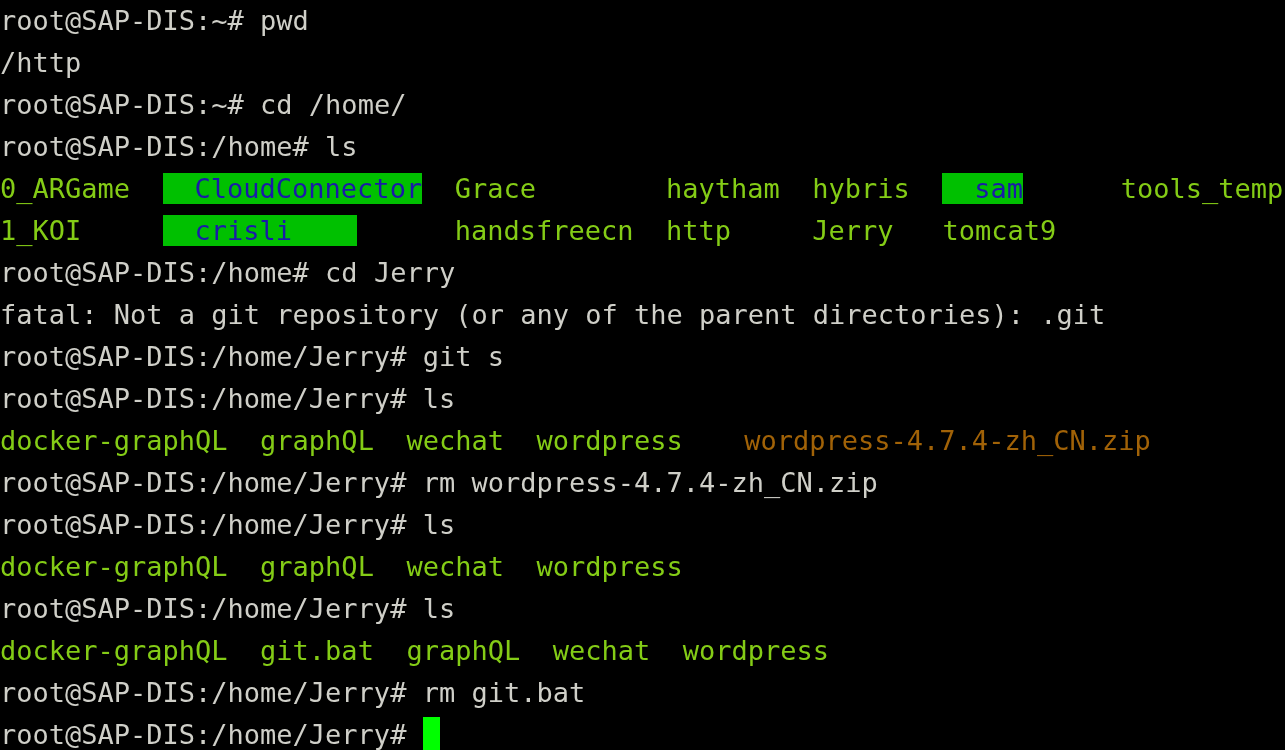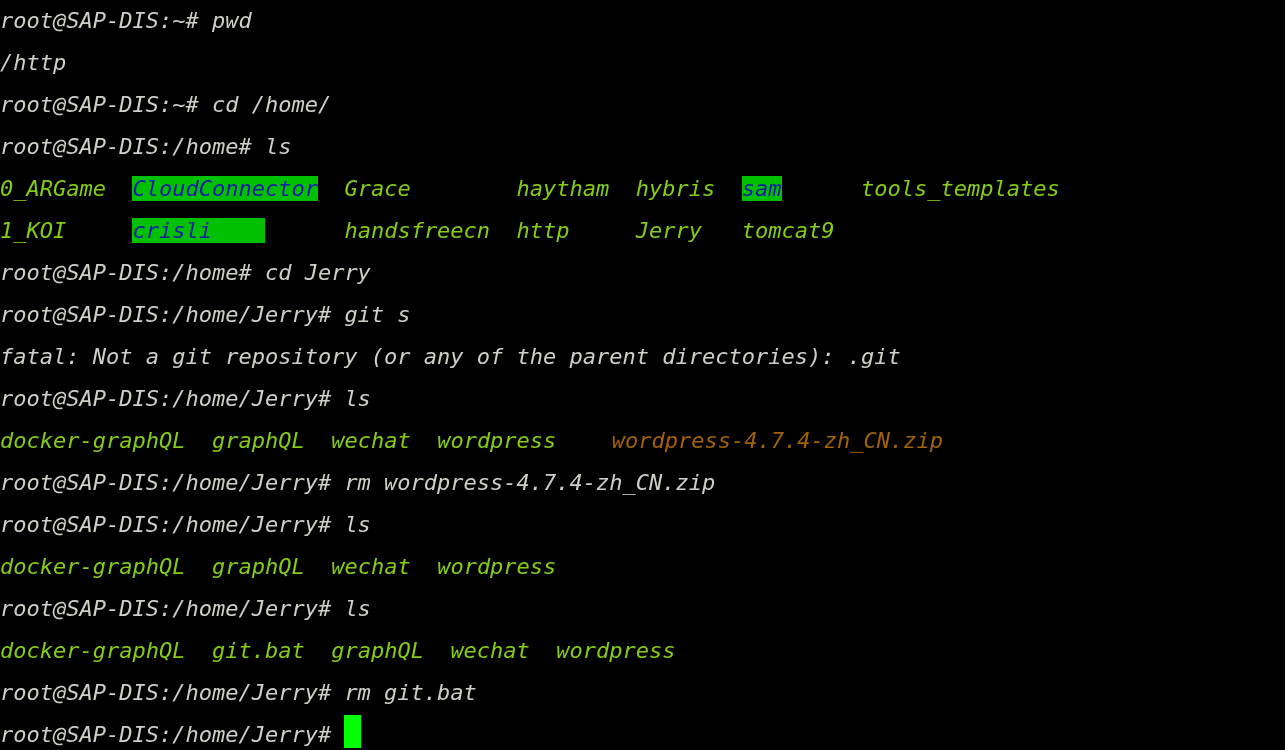--- a/index.html
+++ b/index.html
@@ -21,43 +21,43 @@
     position: relative;
     overflow: hidden;
     box-sizing: border-box;
     padding: 0;
   }
 
   .line {
     height: 42px;
     line-height: 42px;
     white-space: pre;
-    font-size: 22px;
+    font-size: 27px;
     letter-spacing: 0px;
     font-family: "DejaVu Sans Mono", "Liberation Mono", monospace;
     color: #cccccc;
     margin: 0;
     padding: 0;
     overflow: visible;
-    font-style: italic;
   }
 
   
   .line:first-child { height: 42px; }
 
   .tok { white-space: pre; }
 
   .c-default { color: #cfcfc8; }
   .c-dir     { color: #84cc16; }
   .c-archive { color: #a16207; margin-left: 29px; }
   .c-file    { color: #84cc16; }
 
   .c-sticky {
     color: #1a1aa8;
     background: #00c000;
+    padding-left: 32px;
   }
 
   .cursor {
     display: inline-block;
     width: 17px;
     height: 33px;
     background: #00ff00;
     vertical-align: -6px;
   }
 </style>
@@ -65,22 +65,22 @@
 <body>
 
 <div id="terminal">
     <div class="line"><span class="tok c-default">root@SAP-DIS:~# </span><span class="tok c-default">pwd</span></div>
     <div class="line"><span class="tok c-default">/http</span></div>
     <div class="line"><span class="tok c-default">root@SAP-DIS:~# </span><span class="tok c-default">cd /home/</span></div>
     <div class="line"><span class="tok c-default">root@SAP-DIS:/home# </span><span class="tok c-default">ls</span></div>
     <div class="line"><span class="tok c-dir">0_ARGame</span><span class="tok c-default">  </span><span class="tok c-sticky">CloudConnector</span><span class="tok c-default">  </span><span class="tok c-dir">Grace</span><span class="tok c-default">        </span><span class="tok c-dir">haytham</span><span class="tok c-default">  </span><span class="tok c-dir">hybris</span><span class="tok c-default">  </span><span class="tok c-sticky">sam</span><span class="tok c-default">      </span><span class="tok c-dir">tools_templates</span></div>
     <div class="line"><span class="tok c-dir">1_KOI</span><span class="tok c-default">     </span><span class="tok c-sticky">crisli    </span><span class="tok c-default">      </span><span class="tok c-dir">handsfreecn</span><span class="tok c-default">  </span><span class="tok c-dir">http</span><span class="tok c-default">     </span><span class="tok c-dir">Jerry</span><span class="tok c-default">   </span><span class="tok c-dir">tomcat9</span></div>
     <div class="line"><span class="tok c-default">root@SAP-DIS:/home# </span><span class="tok c-default">cd Jerry</span></div>
+    <div class="line"><span class="tok c-default">fatal: Not a git repository (or any of the parent directories): .git</span></div>
     <div class="line"><span class="tok c-default">root@SAP-DIS:/home/Jerry# </span><span class="tok c-default">git s</span></div>
-    <div class="line"><span class="tok c-default">fatal: Not a git repository (or any of the parent directories): .git</span></div>
     <div class="line"><span class="tok c-default">root@SAP-DIS:/home/Jerry# </span><span class="tok c-default">ls</span></div>
     <div class="line"><span class="tok c-dir">docker-graphQL</span><span class="tok c-default">  </span><span class="tok c-dir">graphQL</span><span class="tok c-default">  </span><span class="tok c-dir">wechat</span><span class="tok c-default">  </span><span class="tok c-dir">wordpress</span><span class="tok c-default">  </span><span class="tok c-archive">wordpress-4.7.4-zh_CN.zip</span></div>
     <div class="line"><span class="tok c-default">root@SAP-DIS:/home/Jerry# </span><span class="tok c-default">rm wordpress-4.7.4-zh_CN.zip</span></div>
     <div class="line"><span class="tok c-default">root@SAP-DIS:/home/Jerry# </span><span class="tok c-default">ls</span></div>
     <div class="line"><span class="tok c-dir">docker-graphQL</span><span class="tok c-default">  </span><span class="tok c-dir">graphQL</span><span class="tok c-default">  </span><span class="tok c-dir">wechat</span><span class="tok c-default">  </span><span class="tok c-dir">wordpress</span></div>
     <div class="line"><span class="tok c-default">root@SAP-DIS:/home/Jerry# </span><span class="tok c-default">ls</span></div>
     <div class="line"><span class="tok c-dir">docker-graphQL</span><span class="tok c-default">  </span><span class="tok c-file">git.bat</span><span class="tok c-default">  </span><span class="tok c-dir">graphQL</span><span class="tok c-default">  </span><span class="tok c-dir">wechat</span><span class="tok c-default">  </span><span class="tok c-dir">wordpress</span></div>
     <div class="line"><span class="tok c-default">root@SAP-DIS:/home/Jerry# </span><span class="tok c-default">rm git.bat</span></div>
     <div class="line"><span class="tok c-default">root@SAP-DIS:/home/Jerry# </span><span class="tok c-default"></span><span class="cursor"></span></div>
   </div>

